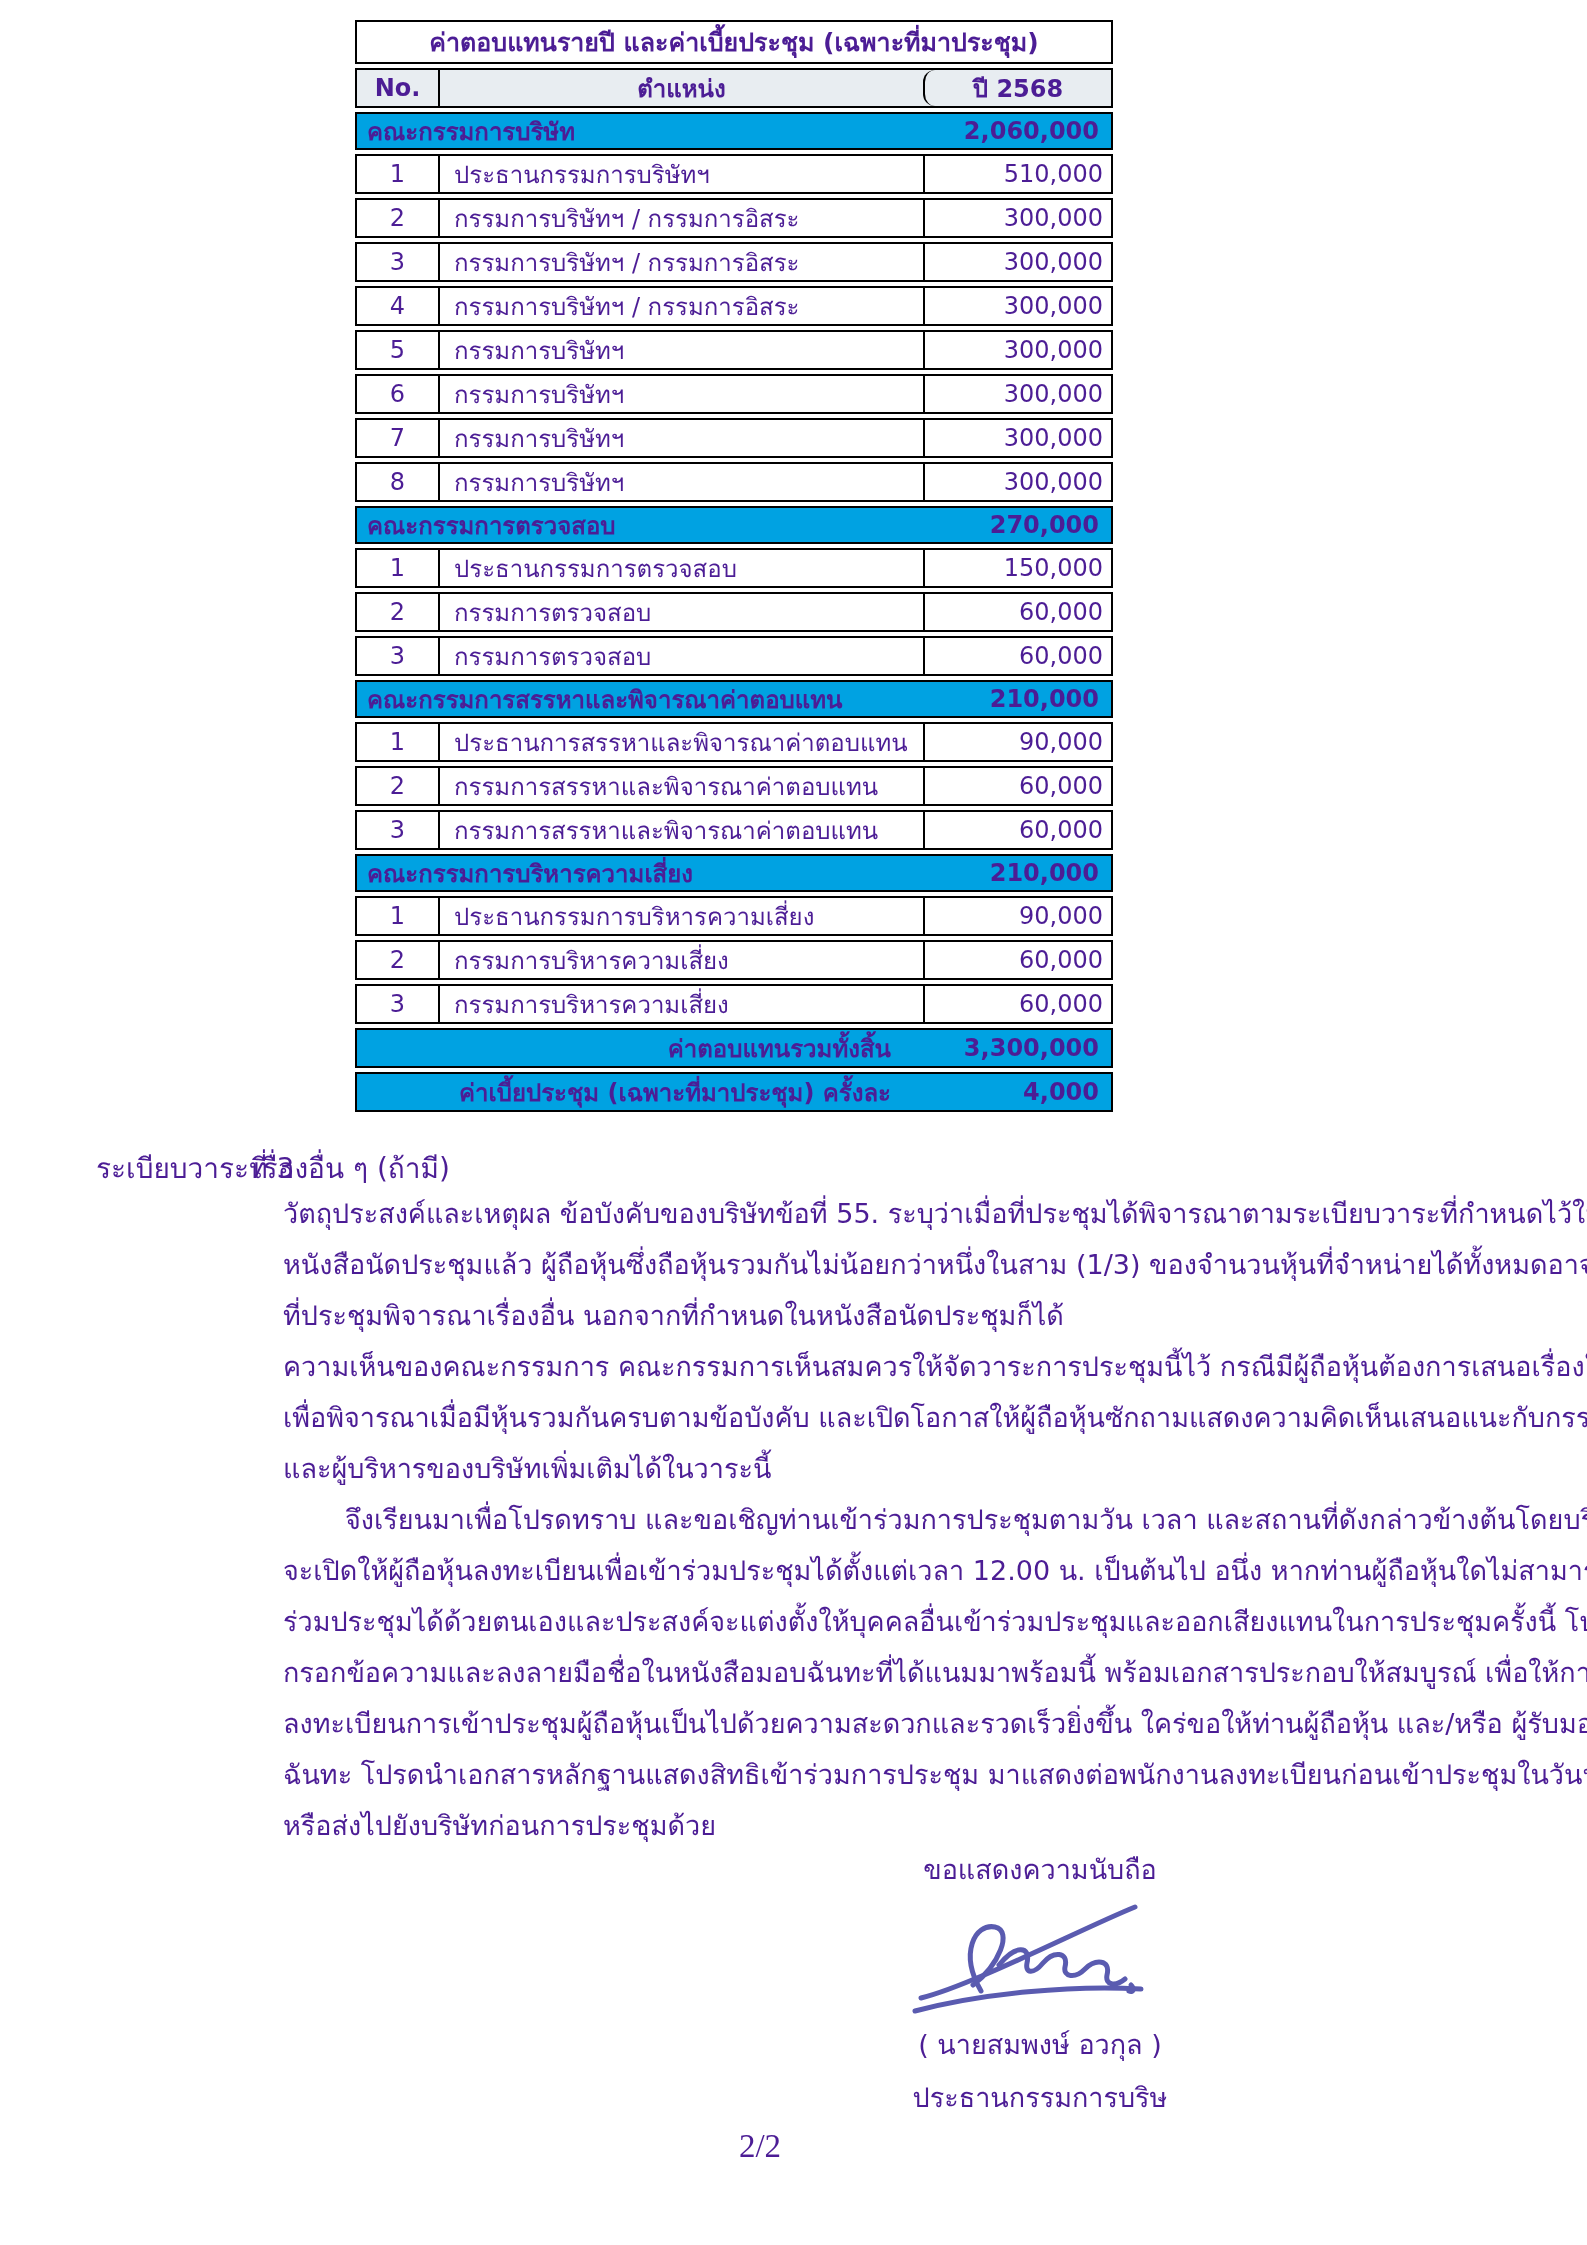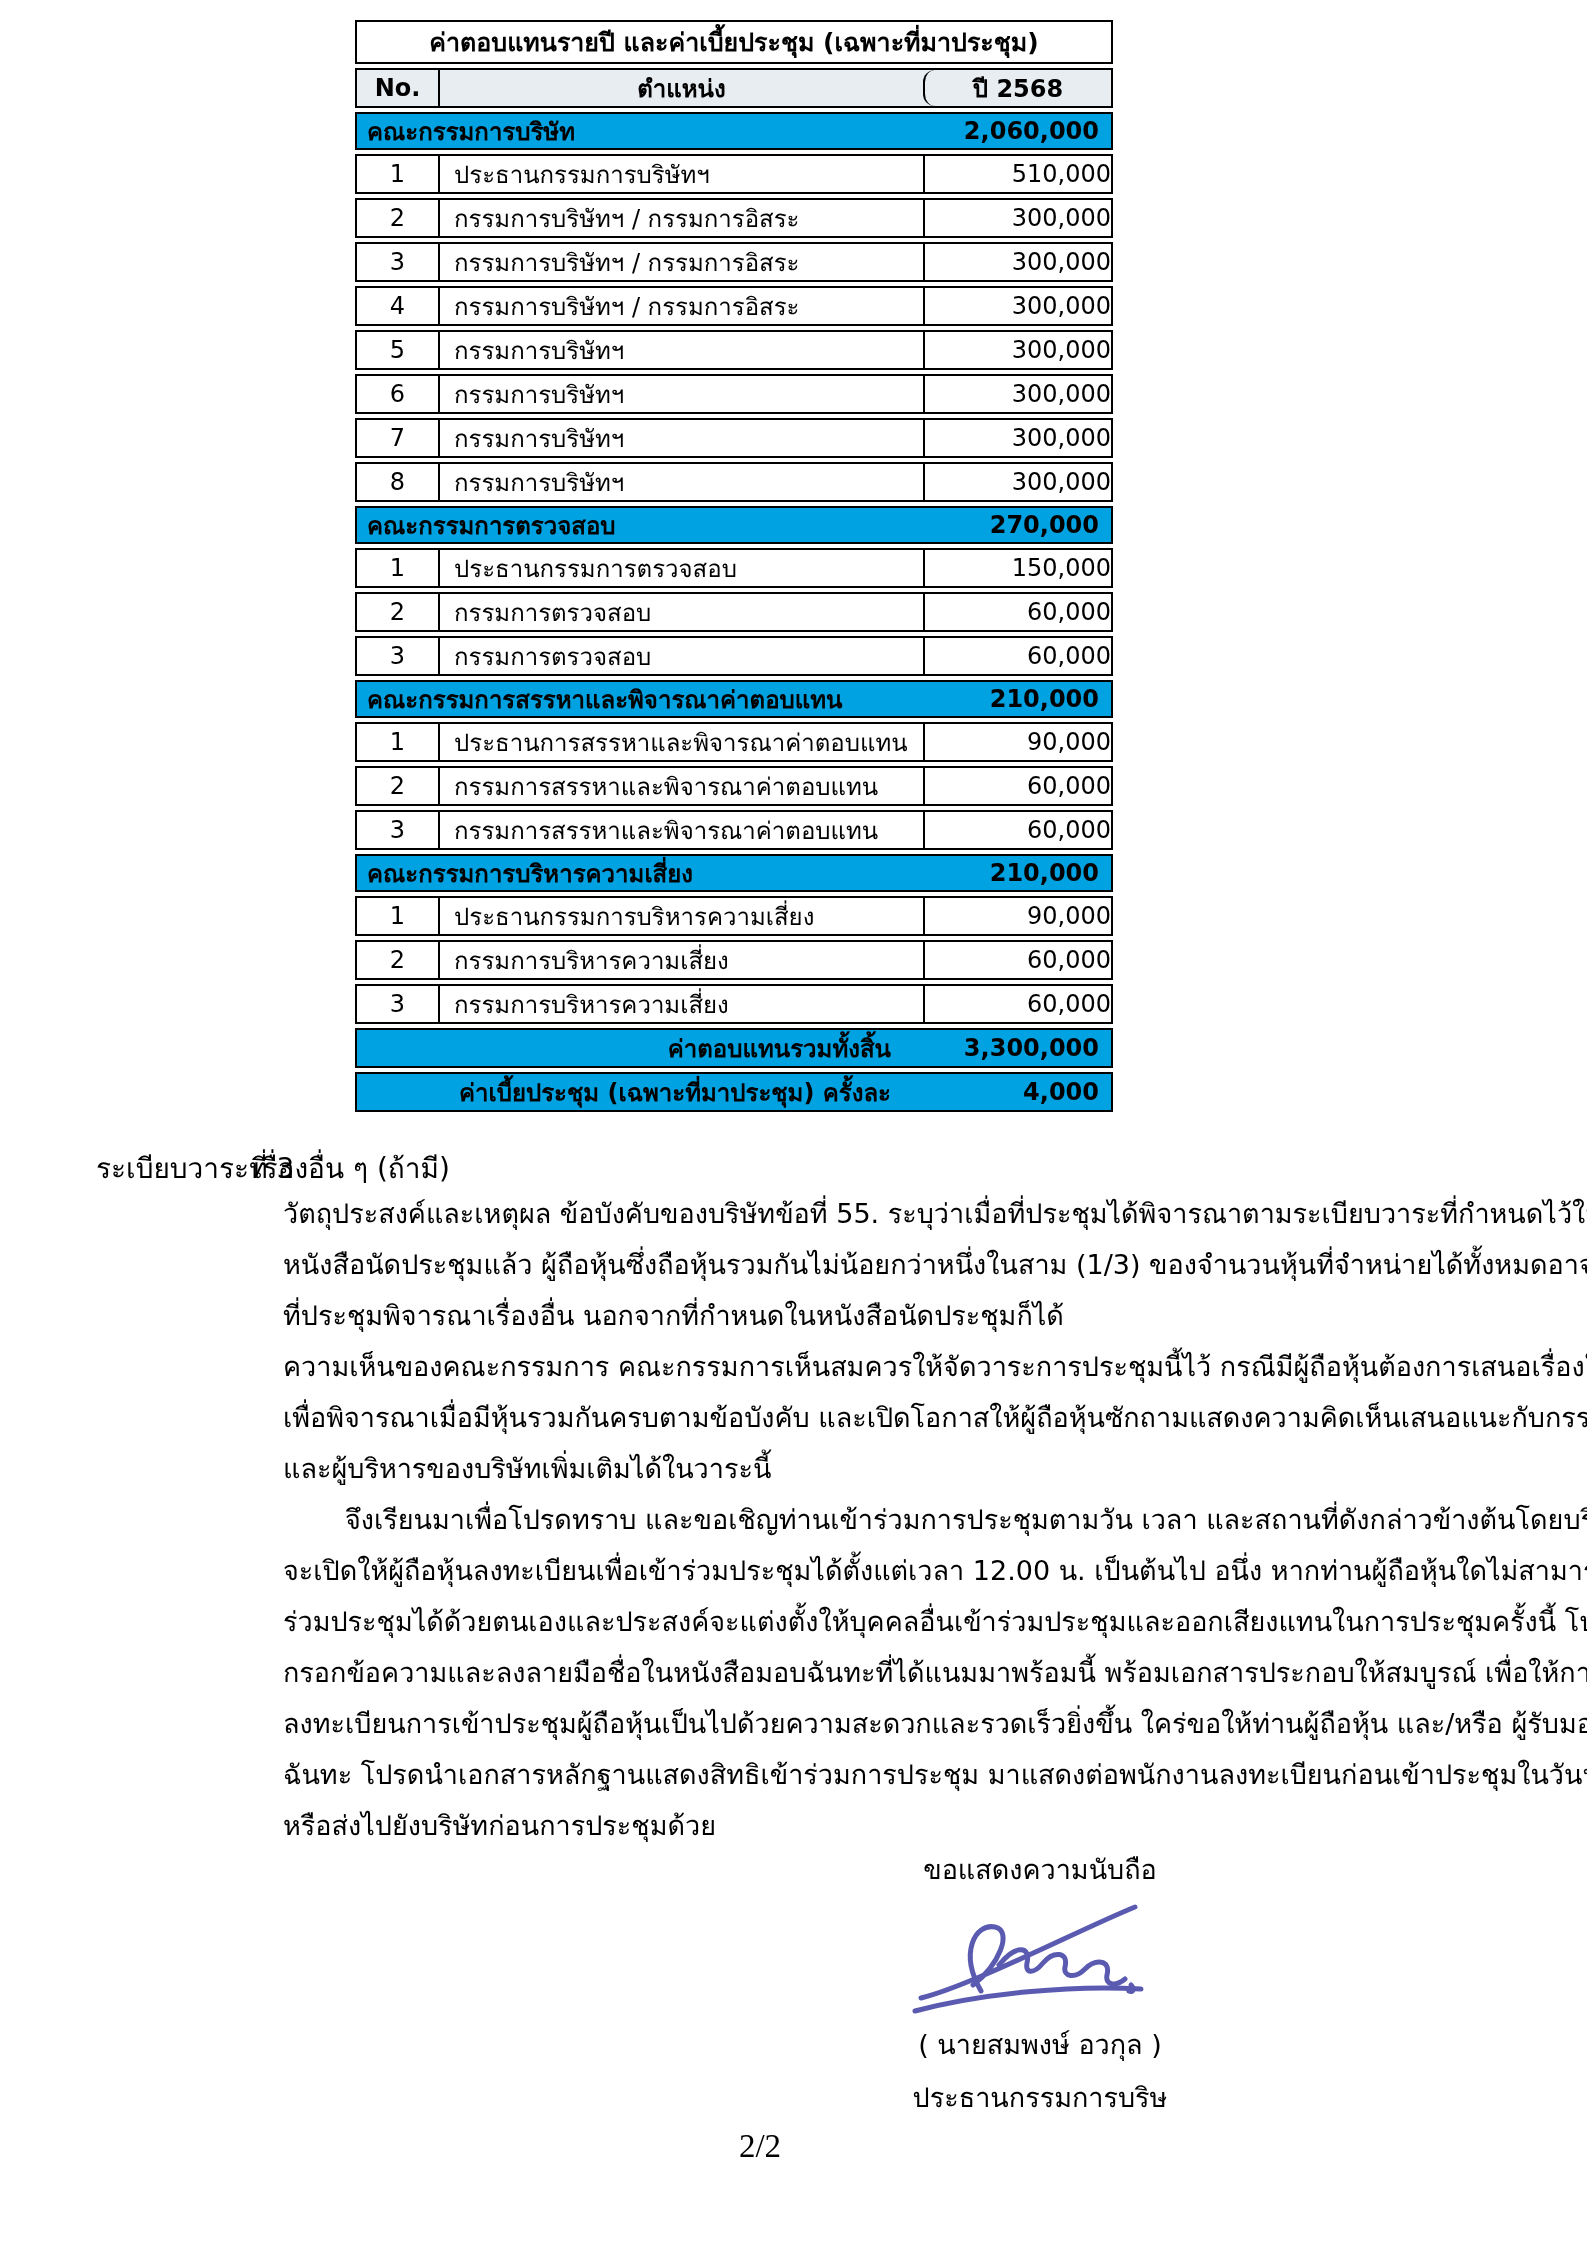--- a/index.html
+++ b/index.html
@@ -2,33 +2,33 @@
 <html style="--blue: #00A2E2; --headgray: #E8EDF1; --ink: #5A5BB0;"><head>
 <meta charset="utf-8">
 <style>
   :root{
     --blue:#00A2E2;
     --headgray:#E8EDF1;
     --ink:#5A5BB0;
   }
   html,body{margin:0;padding:0;background:#ffffff;}
   .page{position:relative;width:1587px;height:2245px;background:#ffffff;overflow:hidden;
-        font-family:"DejaVu Sans", sans-serif;color:#000000;}
+        font-family:"DejaVu Sans", sans-serif;color:#4c1d95;}
   
   .comp-table{position:absolute;left:355px;top:20px;width:758px;display:flex;flex-direction:column;gap:4px;font-size:24px;}
   .t-row{display:flex;align-items:stretch;border:2px solid #000;background:#fff;box-sizing:border-box;}
   .t-row.title{height:44px;align-items:center;justify-content:center;font-weight:bold;font-size:25px;}
   .t-row.head{height:40px;background:var(--headgray);font-weight:bold;}
   .t-row.sec{height:38px;background:var(--blue);font-weight:bold;text-align:center;}
   .t-row.data{height:40px;}
   .t-row.foot{height:40px;background:var(--blue);font-weight:bold;}
   .c-no{width:83px;display:flex;align-items:center;justify-content:center;border-right:2px solid #000;box-sizing:border-box;}
   .c-pos{flex:1;display:flex;align-items:center;padding-left:14px;}
   .c-pos.center{justify-content:center;padding-left:0;}
-  .c-val{width:188px;display:flex;align-items:center;justify-content:flex-end;padding-right:0;border-left:2px solid #000;box-sizing:border-box;}
+  .c-val{width:188px;display:flex;align-items:center;justify-content:flex-end;padding-right:8px;border-left:2px solid #000;box-sizing:border-box;}
   .sec-label{flex:1;display:flex;align-items:center;padding-left:10px;}
   .sec-total{width:188px;display:flex;align-items:center;justify-content:flex-end;padding-right:12px;}
   .foot-label{flex:1;display:flex;align-items:center;justify-content:flex-end;padding-right:20px;}
   
   .agenda-label{position:absolute;left:52px;top:1146px;font-size:28px;margin-left:44px;}
   .agenda-topic{position:absolute;left:253px;top:1146px;font-size:28px;}
   .bodytext{position:absolute;left:283px;top:1188px;width:1270px;font-size:27px;line-height:51px;}
   .bodytext .line{white-space:nowrap;height:51px;}
   .bodytext .line.indent{text-indent:62px;}
   

